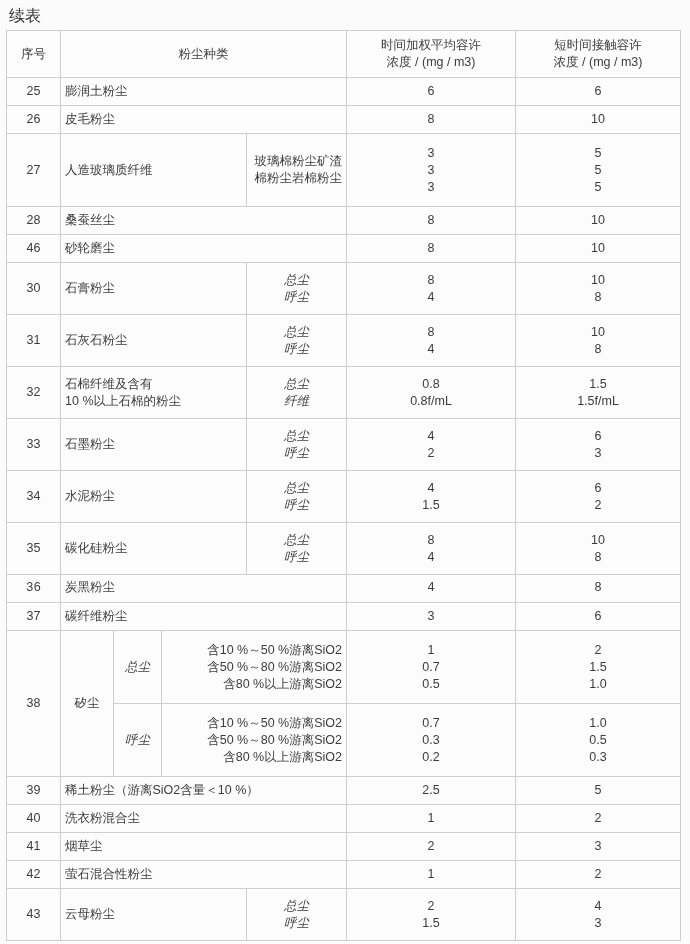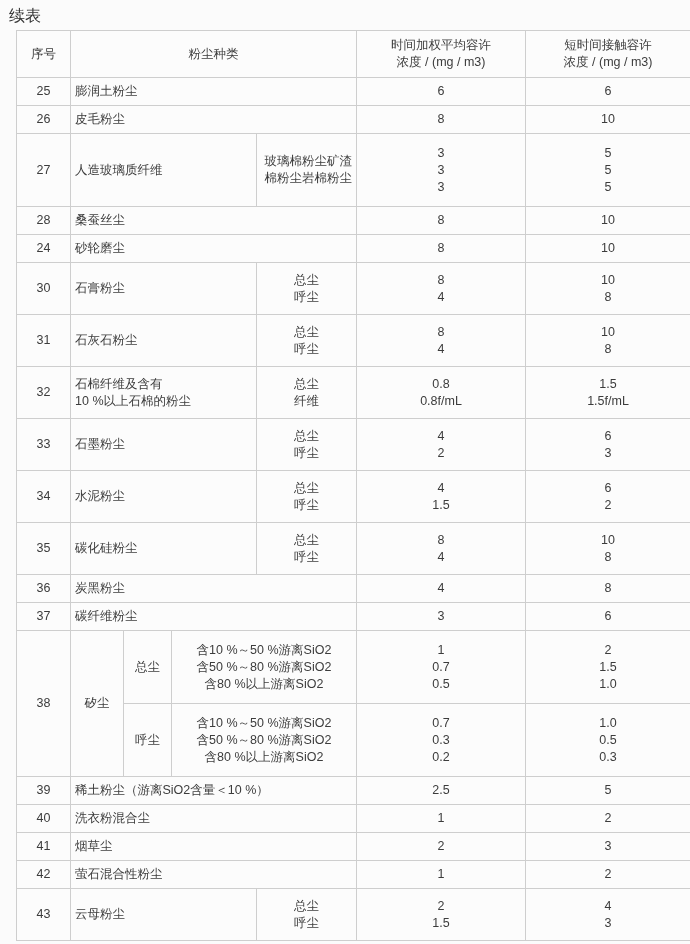--- a/index.html
+++ b/index.html
@@ -16,41 +16,41 @@
     overflow: hidden;
   }
   .cont-label {
     position: absolute;
     left: 9px; top: 6px;
     font-size: 16px;
     color: #333;
   }
   table.dust-table {
     position: absolute;
-    left: 16px; top: 30px;
+    left: 6px; top: 30px;
     width: 674px;
     border-collapse: collapse;
     table-layout: fixed;
     background: #fcfcfc;
   }
   .dust-table th, .dust-table td {
     border: 1px solid #cecece;
     font-size: 12.5px;
     font-weight: normal;
     color: #3c3c3c;
     line-height: 17px;
     padding: 4px 4px;
     vertical-align: middle;
     overflow: hidden;
   }
   .dust-table thead tr { height: 47px; }
   .cell-center { text-align: center; }
   .cell-name   { text-align: left; padding-left: 12px; margin-left: 48px; }
-  .cell-desc   { text-align: center; padding-left: 12px; }
-  .cell-sub    { text-align: center; padding-left: 3px; padding-right: 3px; }
+  .cell-desc   { text-align: right; padding-left: 12px; }
+  .cell-sub    { text-align: center; padding-left: 3px; padding-right: 3px; font-style: italic; }
   .cell-subwrap{ text-align: right; padding-left: 6px; padding-right: 2px; letter-spacing: 0px; }
 </style>
 </head>
 <body>
 
 <div class="page">
   <div class="cont-label">续表</div>
 
   <table class="dust-table">
     <colgroup>
@@ -90,21 +90,21 @@
           <td class="cell-center"><span>3</span><br><span>3</span><br><span>3</span></td>
           <td class="cell-center"><span>5</span><br><span>5</span><br><span>5</span></td>
         </tr>
         <tr style="height: 28px;">
           <td class="cell-center">28</td>
           <td class="cell-name" colspan="4"><span>桑蚕丝尘</span></td>
           <td class="cell-center"><span>8</span></td>
           <td class="cell-center"><span>10</span></td>
         </tr>
         <tr style="height: 28px;">
-          <td class="cell-center">24</td>
+          <td class="cell-center">46</td>
           <td class="cell-name" colspan="4"><span>砂轮磨尘</span></td>
           <td class="cell-center"><span>8</span></td>
           <td class="cell-center"><span>10</span></td>
         </tr>
         <tr style="height: 52px;">
           <td class="cell-center">30</td>
           <td class="cell-name" colspan="3"><span>石膏粉尘</span></td>
           <td class="cell-sub"><span>总尘</span><br><span>呼尘</span></td>
           <td class="cell-center"><span>8</span><br><span>4</span></td>
           <td class="cell-center"><span>10</span><br><span>8</span></td>
@@ -137,21 +137,21 @@
           <td class="cell-center"><span>4</span><br><span>1.5</span></td>
           <td class="cell-center"><span>6</span><br><span>2</span></td>
         </tr>
         <tr style="height: 52px;">
           <td class="cell-center">35</td>
           <td class="cell-name" colspan="3"><span>碳化硅粉尘</span></td>
           <td class="cell-sub"><span>总尘</span><br><span>呼尘</span></td>
           <td class="cell-center"><span>8</span><br><span>4</span></td>
           <td class="cell-center"><span>10</span><br><span>8</span></td>
         </tr>
-        <tr style="height: 28px;">
+        <tr style="height: 28px; font-family: Liberation Mono, monospace;">
           <td class="cell-center">36</td>
           <td class="cell-name" colspan="4"><span>炭黑粉尘</span></td>
           <td class="cell-center"><span>4</span></td>
           <td class="cell-center"><span>8</span></td>
         </tr>
         <tr style="height: 28px;">
           <td class="cell-center">37</td>
           <td class="cell-name" colspan="4"><span>碳纤维粉尘</span></td>
           <td class="cell-center"><span>3</span></td>
           <td class="cell-center"><span>6</span></td>

